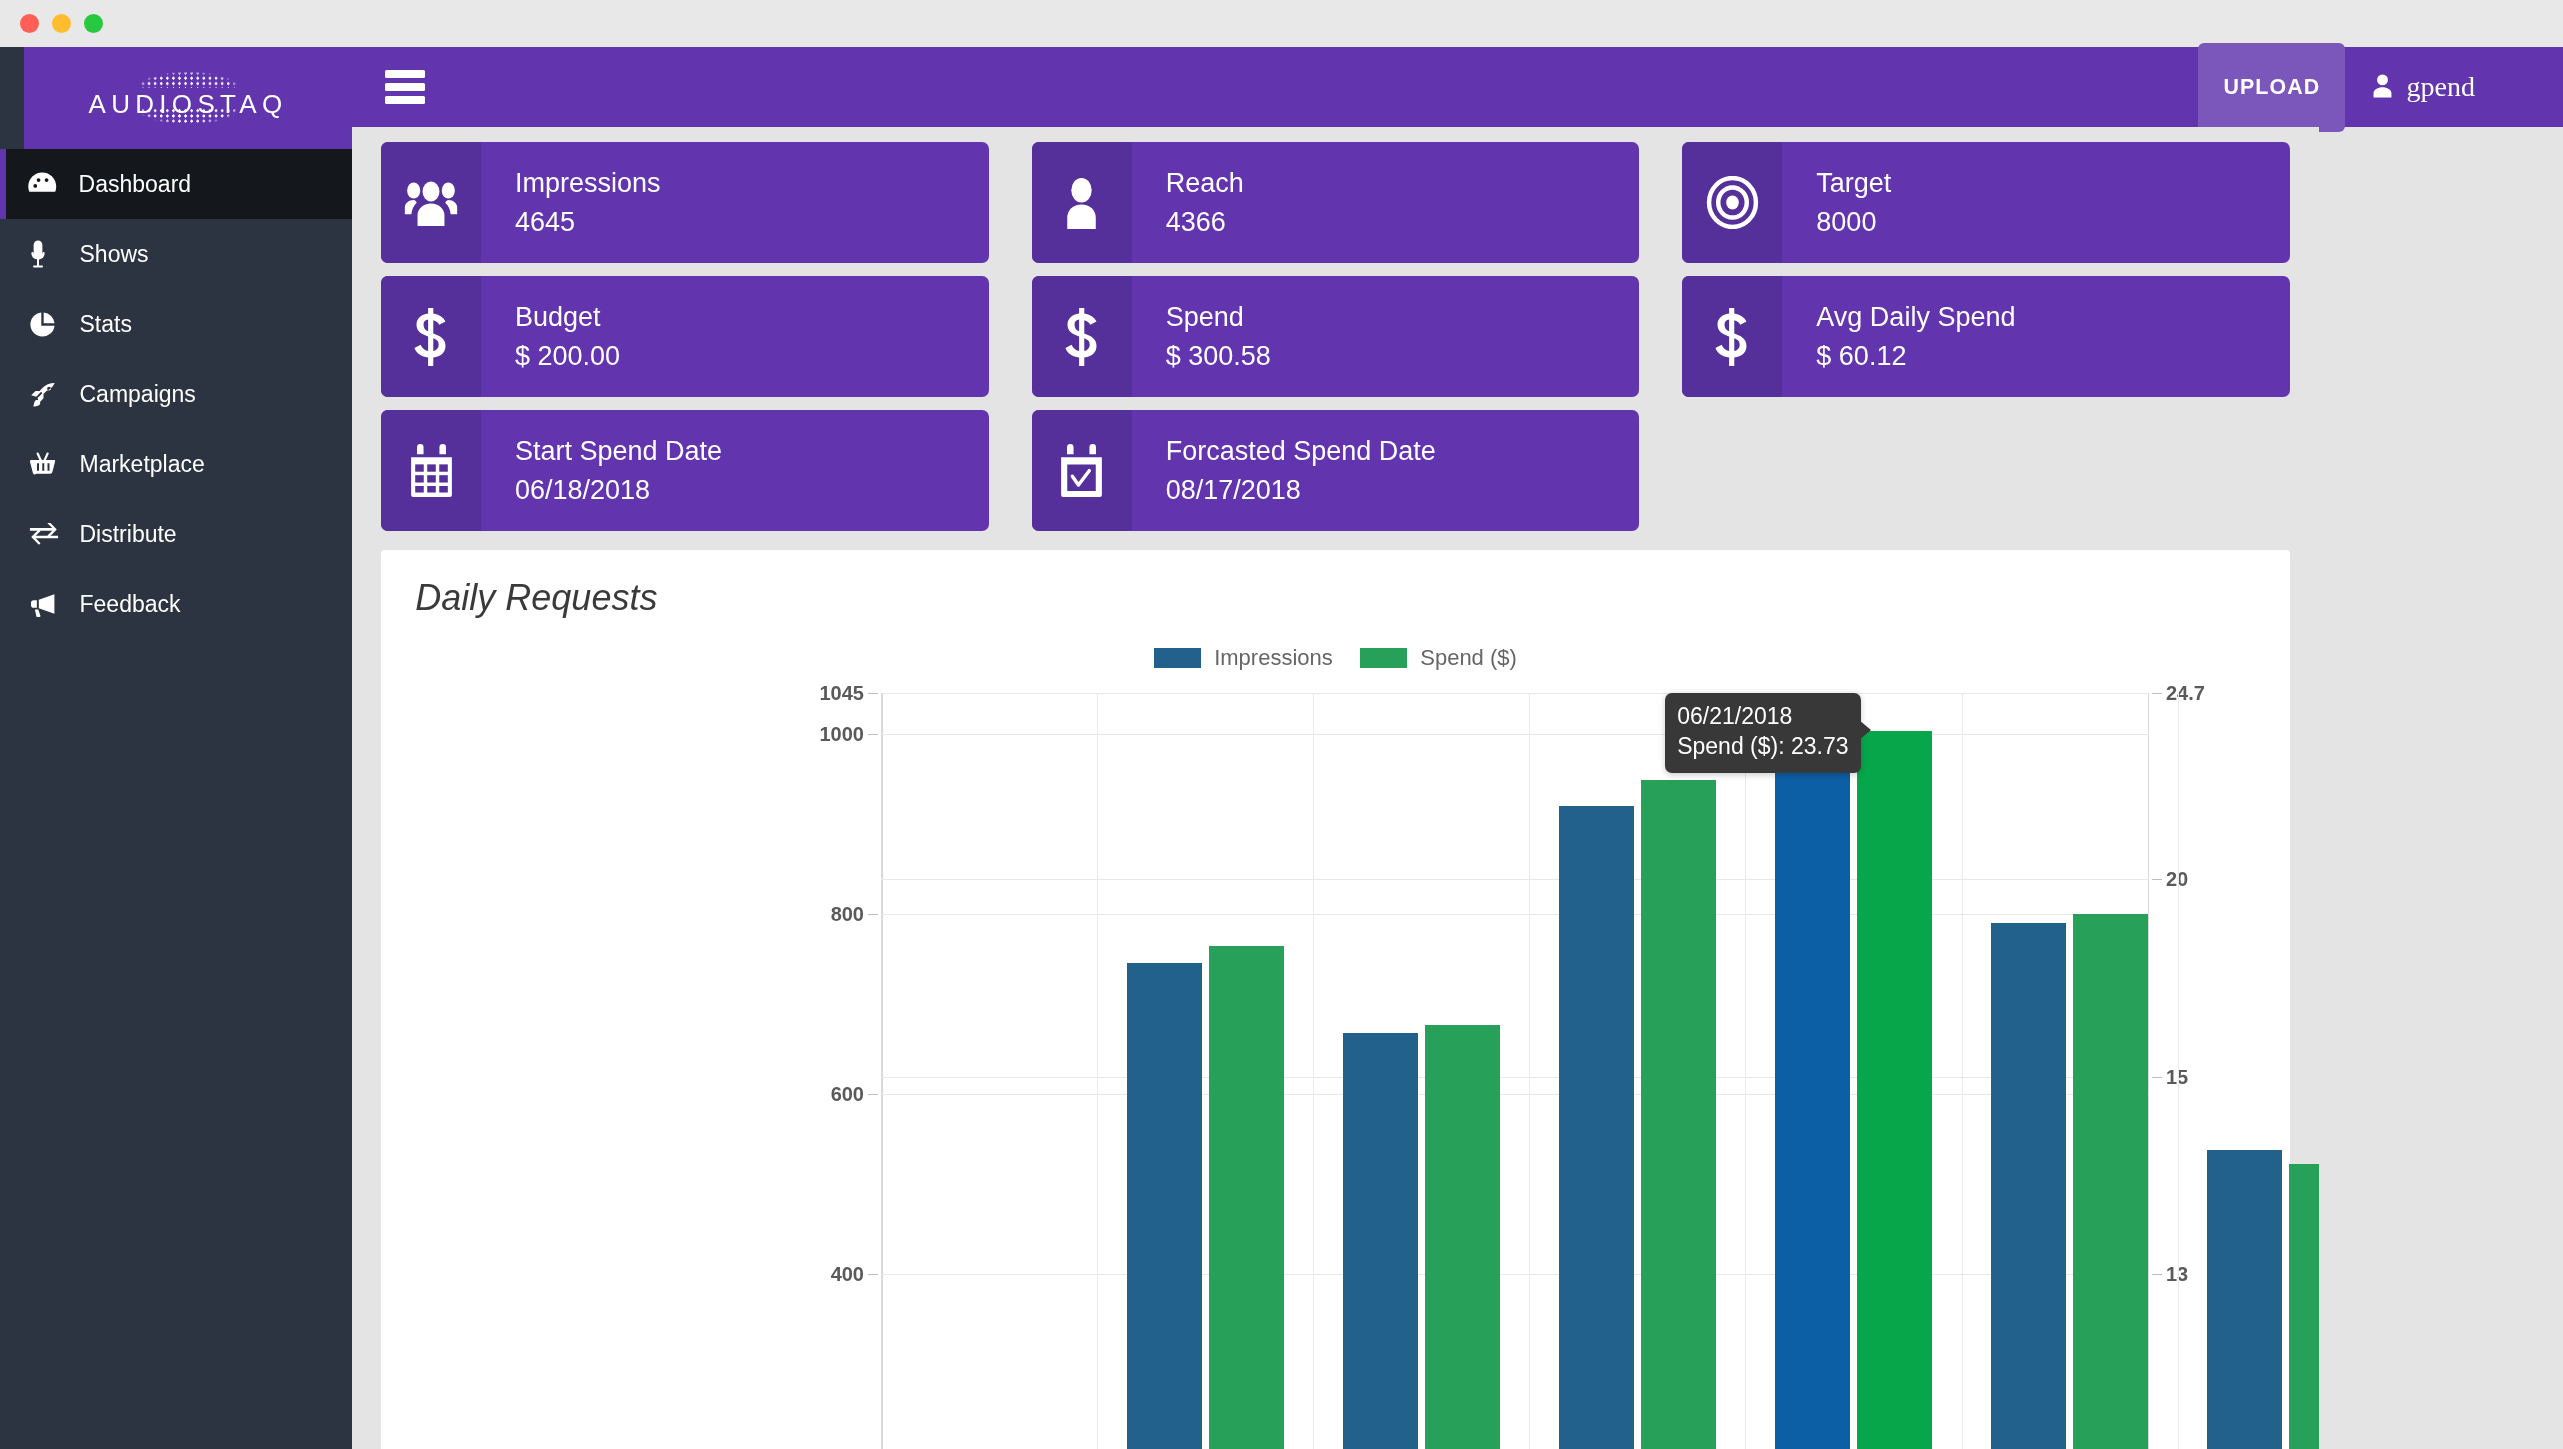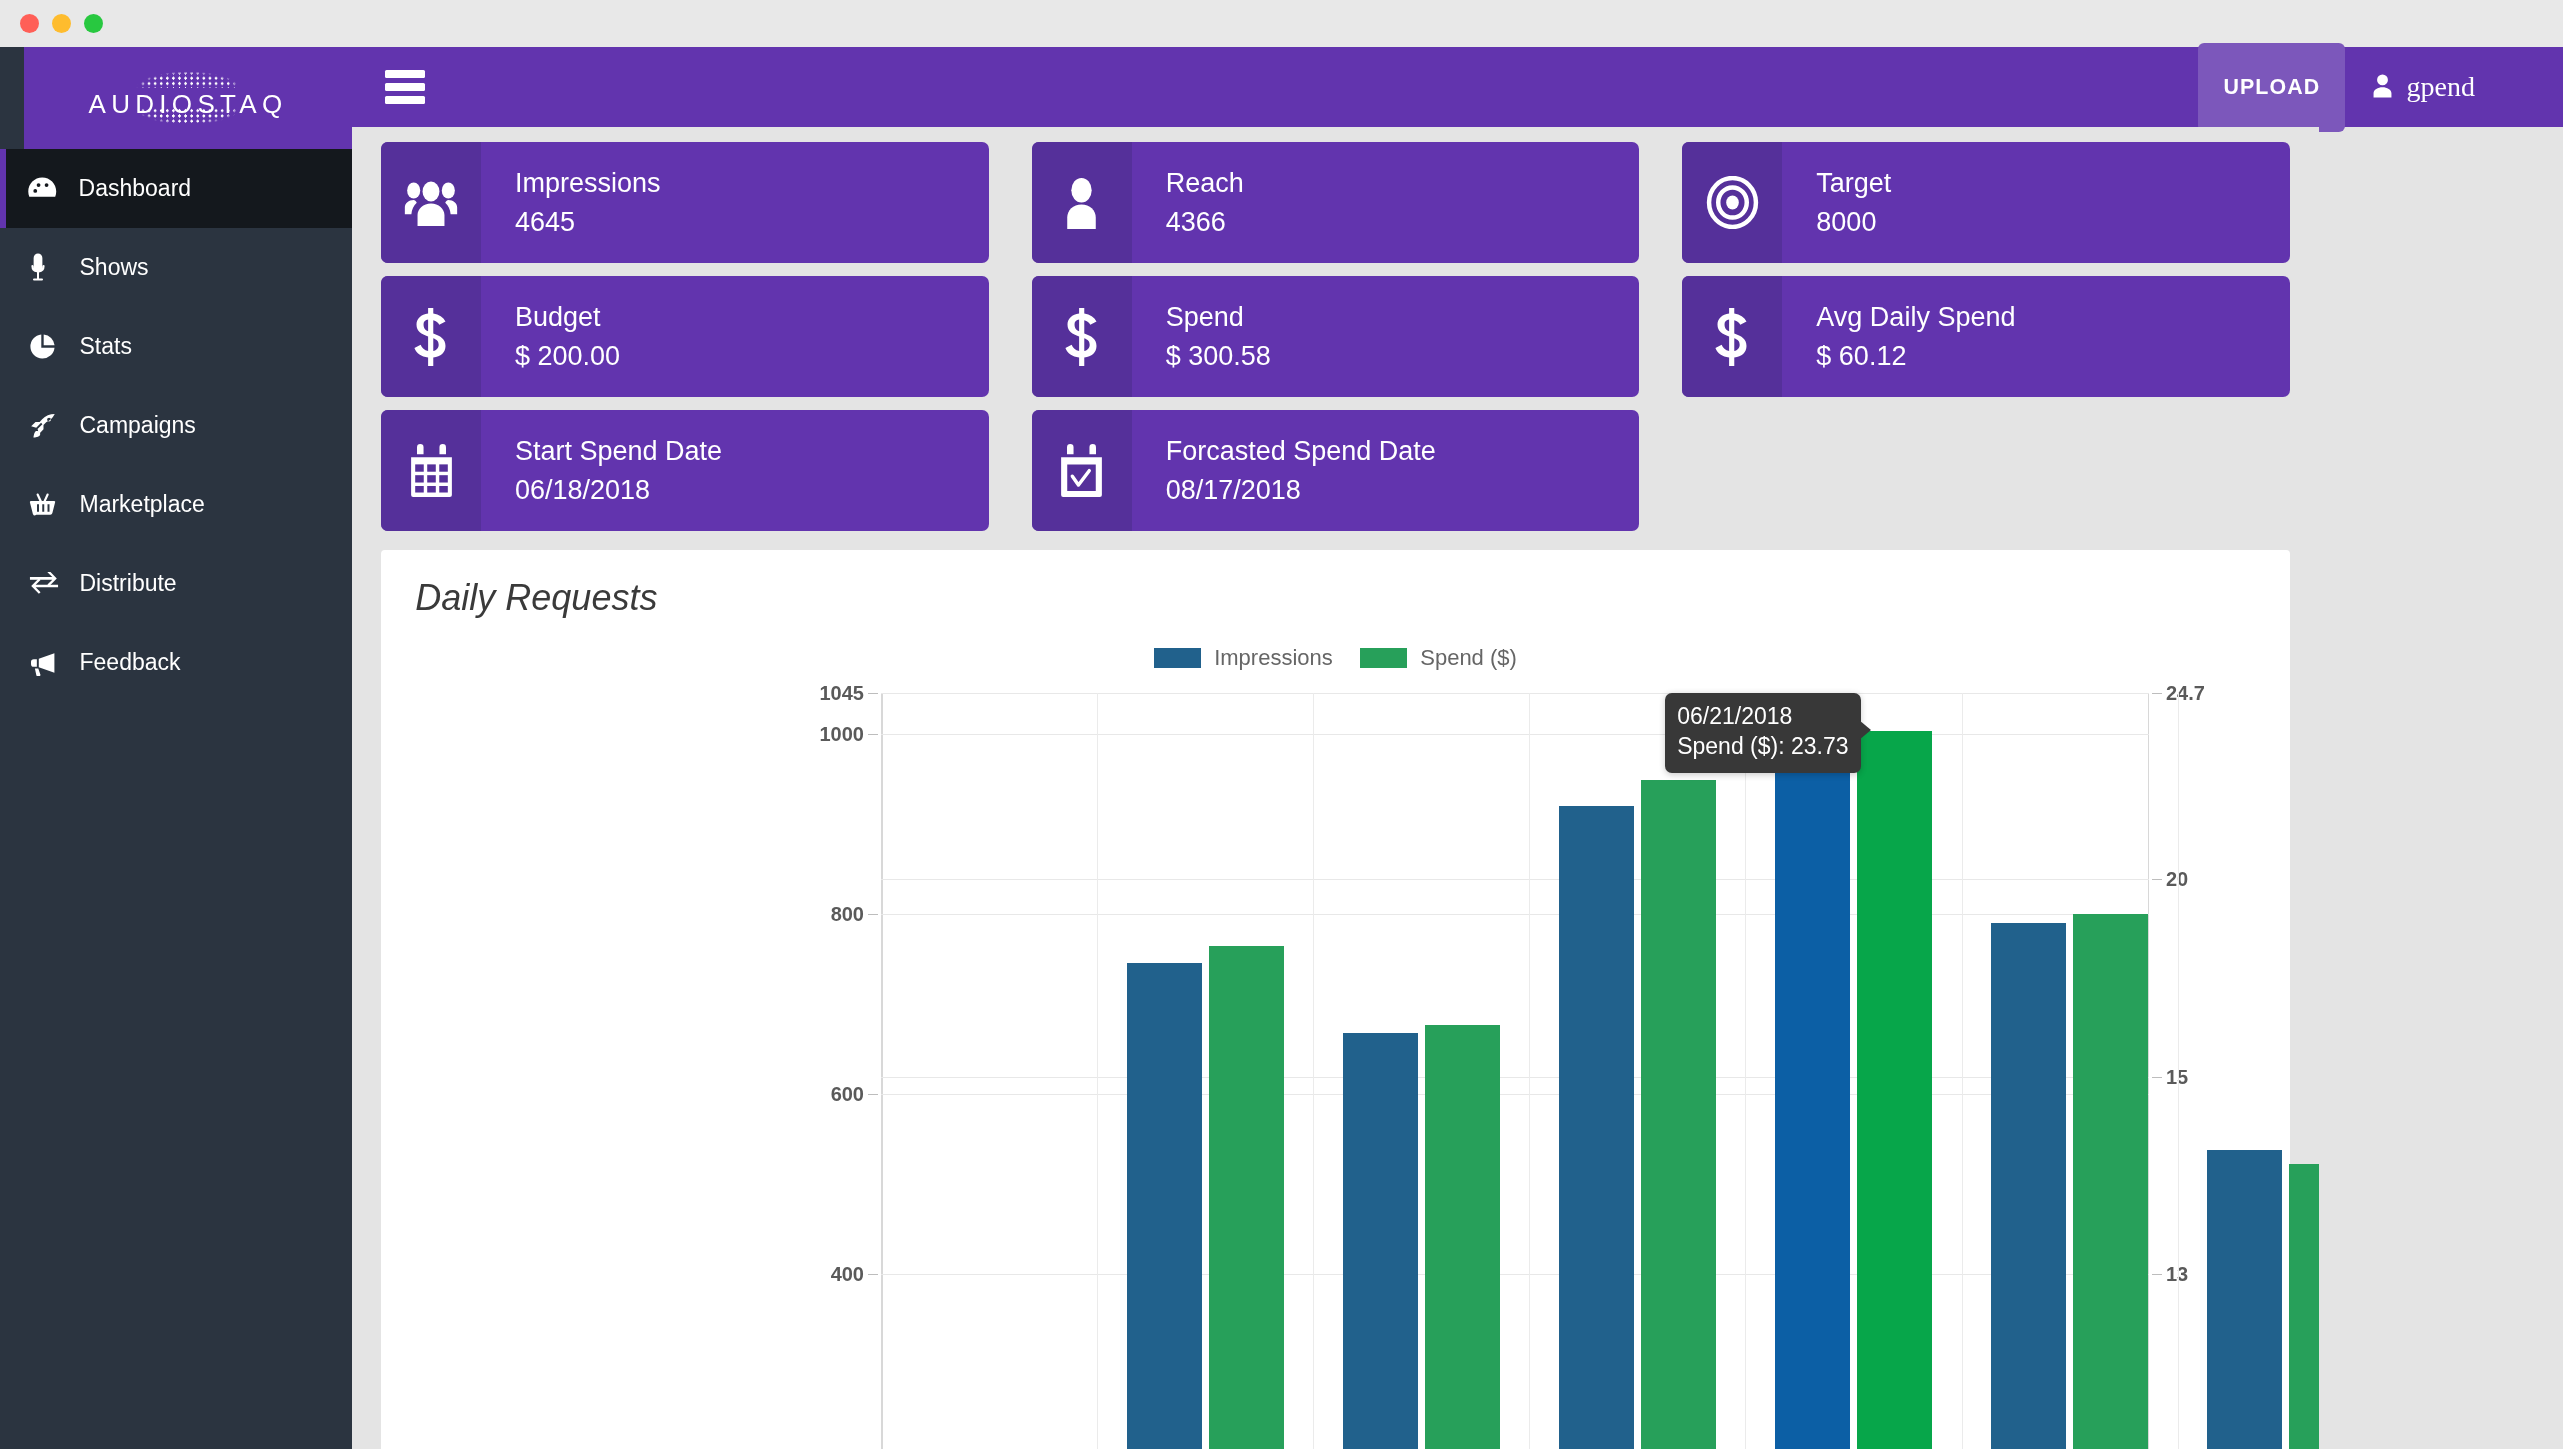--- a/index.html
+++ b/index.html
@@ -61,21 +61,21 @@
   }
   .brand-dots-bot {
     top: 43px;
     -webkit-mask-image: radial-gradient(ellipse 72px 23px at 50% 0%, #000 60%, transparent 72%);
     mask-image: radial-gradient(ellipse 72px 23px at 50% 0%, #000 60%, transparent 72%);
   }
 
   .nav { padding-top: 0; }
   .nav-item {
     display: flex; align-items: center;
-    height: 79px;
+    height: 70px;
     padding-left: 27.5px;
     color: #ffffff;
     font-size: 23px;
     cursor: pointer;
     position: relative;
   }
   .nav-item.active {
     background: #14181d;
     border-left: 6.9px solid #6234ae;
     padding-left: 20.6px;

